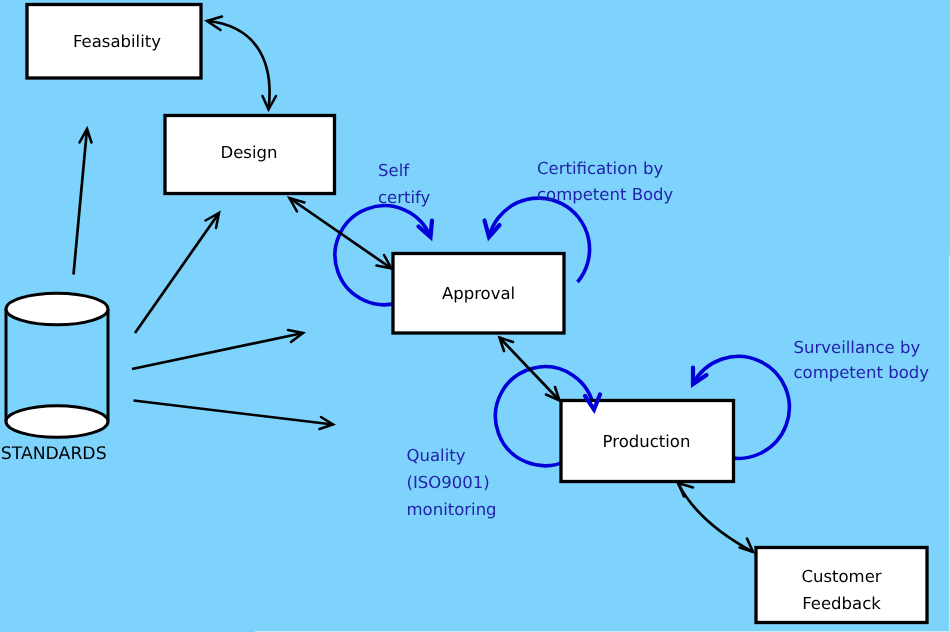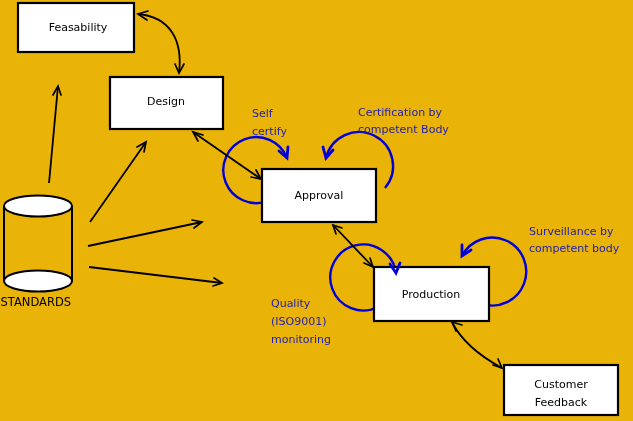--- a/index.html
+++ b/index.html
@@ -4,21 +4,21 @@
 <style>
   html, body {
     margin: 0;
     padding: 0;
     background: #ffffff;
   }
   .canvas {
     position: relative;
     width: 633px;
     height: 421px;
-    background: #eab308;
+    background: #7dd3fc;
     font-family: "DejaVu Sans", sans-serif;
   }
   svg { display: block; }
 
   .node-rect {
     fill: #ffffff;
     stroke: #000000;
     stroke-width: 2.2;
   }
   .node-label {

